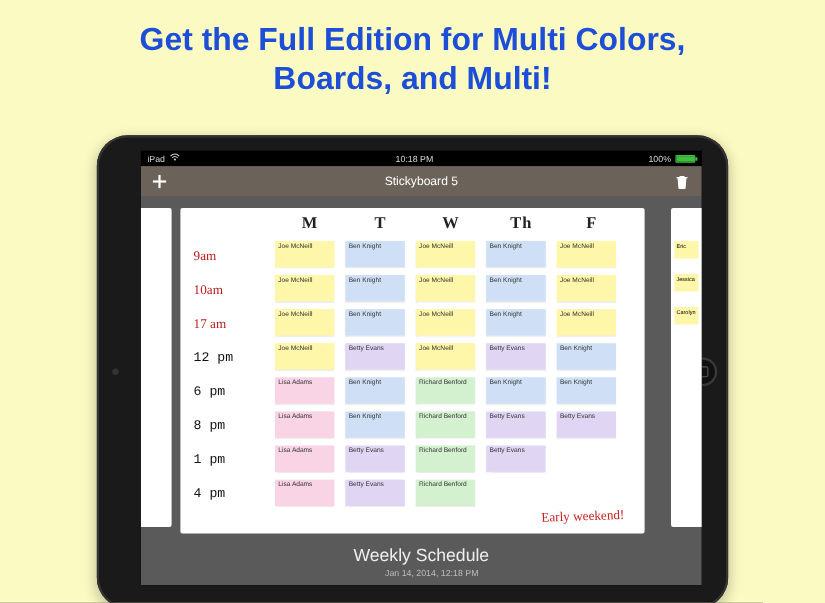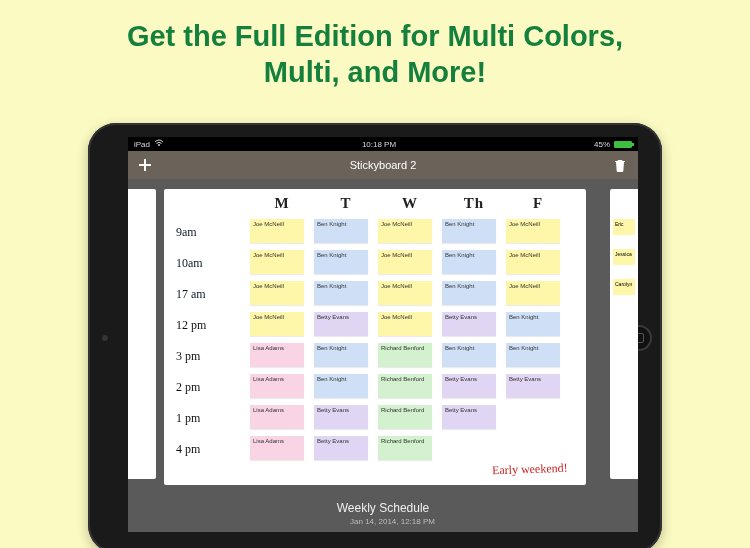--- a/index.html
+++ b/index.html
@@ -8,21 +8,21 @@
     background: #fbfac2;
     font-family: -apple-system, Helvetica, Arial, sans-serif;
     overflow: hidden;
     position: relative;
   }
   .headline {
     text-align: center;
     font-weight: 700;
     font-size: 29px;
     line-height: 1.25;
-    color: #15803d;
+    color: #1d4ed8;
     padding: 18px 40px 0;
   }
   
   .ipad {
     position: absolute;
     left: 88px; top: 123px;
     width: 574px; height: 430px;
     background: #1a1a1a;
     border-radius: 28px;
     box-shadow: inset 0 0 0 2px #333, 0 4px 12px rgba(0,0,0,.25);
@@ -73,42 +73,42 @@
   .trash-ico svg{ width:12px; height:14px; display:block; }
   
   .viewer {
     position:absolute; left:0; right:0; top:42px; bottom:0;
     background:#5a5a5a;
   }
   .board-label{
     position:absolute; left:0; right:0; bottom:6px;
     text-align:center; color:#eee;
   }
-  .board-label .bt{ font-size:12px; }
+  .board-label .bt{ font-size:16px; }
   .board-label .bd{ font-size:8px; color:#bcbcbc; margin-top:2px;padding-left:19px;}
   
   .peek{ position:absolute; top:10px; width:28px; height:290px; background:#fff; }
   .peek.left{ left:0; border-radius:0 2px 2px 0;}
   .peek.right{ right:0; border-radius:2px 0 0 2px;}
   .peek .mini{ position:absolute; width:22px; height:16px; right:3px;}
   
   .board{
     position:absolute; left:36px; top:10px;
     width:422px; height:296px; background:#fff;
     border-radius:2px;
     font-family: "Comic Sans MS", "Marker Felt", cursive;
   }
   
   .days{ position:absolute; left:100px; top:6px; display:flex; gap:28px; font-size:15px; color:#222; font-weight:600;}
   .days span{ width:36px; text-align:center; letter-spacing:1px;}
   
   .times{ position:absolute; left:12px; top:34px; display:flex; flex-direction:column; gap:13px; font-size:12px;}
   .times span{ height:18px; line-height:18px;}
-  .t-green{ color:#0f172a; }
-  .t-black{ color:#111; }
+  .t-green{ color:#b91c1c; }
+  .t-black{ color:#111;font-family:Liberation Mono, monospace; }
   
   .grid{
     position:absolute; left:86px; top:30px;
     display:grid;
     grid-template-columns: repeat(5, 54px);
     grid-auto-rows: 24px;
     gap: 7px 10px;
   }
   .note{
     width:54px; height:24px;
@@ -130,21 +130,21 @@
     font-family:"Comic Sans MS","Marker Felt",cursive;
     color:#c92020; font-size:12px; transform:rotate(-2deg);
     line-height:1;
   }
 </style>
 </head>
 <body>
 
 <div class="headline">
   <div>Get the Full Edition for Multi Colors,</div>
-  <div>Multi, and More!</div>
+  <div>Boards, and Multi!</div>
 </div>
 
 <div class="ipad">
   <div class="camera"></div>
   <div class="home-btn"></div>
 
   <div class="screen">
 
     <div class="statusbar">
       <div class="sb-left">
@@ -153,28 +153,28 @@
           <svg width="10" height="8" viewBox="0 0 10 8">
               <path d="M5 7 L5 7" stroke="#ccc"></path>
               <path d="M1 3 Q5 -1 9 3" fill="none" stroke="#ccc" stroke-width="1"></path>
               <path d="M2.5 4.5 Q5 2 7.5 4.5" fill="none" stroke="#ccc" stroke-width="1"></path>
               <circle cx="5" cy="6" r="1" fill="#ccc"></circle>
             </svg>
         </span>
       </div>
       <span>10:18 PM</span>
       <div class="sb-right">
-        <span>45%</span>
+        <span>100%</span>
         <span class="batt"></span>
       </div>
     </div>
 
     <div class="toolbar">
       <span class="plus-ico"></span>
-      <span class="title">Stickyboard 2</span>
+      <span class="title">Stickyboard 5</span>
       <span class="trash-ico">
         <svg viewBox="0 0 12 14">
             <path d="M2 4h8l-.7 9a1 1 0 0 1-1 .9H3.7a1 1 0 0 1-1-.9L2 4zm2-2h4l.5 1H3.5L4 2zM1 3h10v1H1z" fill="#fff"></path>
           </svg>
       </span>
     </div>
 
     <div class="viewer">
 
       <div class="peek left"></div>
@@ -190,22 +190,22 @@
             <span>T</span>
             <span>W</span>
             <span>Th</span>
             <span>F</span>
           </div>
         <div class="times" id="times-col">
             <span class="t-green">9am</span>
             <span class="t-green">10am</span>
             <span class="t-green">17 am</span>
             <span class="t-black">12 pm</span>
-            <span class="t-black">3 pm</span>
-            <span class="t-black">2 pm</span>
+            <span class="t-black">6 pm</span>
+            <span class="t-black">8 pm</span>
             <span class="t-black">1 pm</span>
             <span class="t-black">4 pm</span>
           </div>
         <div class="grid" id="note-grid">
             <div class="note c-yel">Joe McNeill</div>
             <div class="note c-blu">Ben Knight</div>
             <div class="note c-yel">Joe McNeill</div>
             <div class="note c-blu">Ben Knight</div>
             <div class="note c-yel">Joe McNeill</div>
             <div class="note c-yel">Joe McNeill</div>

